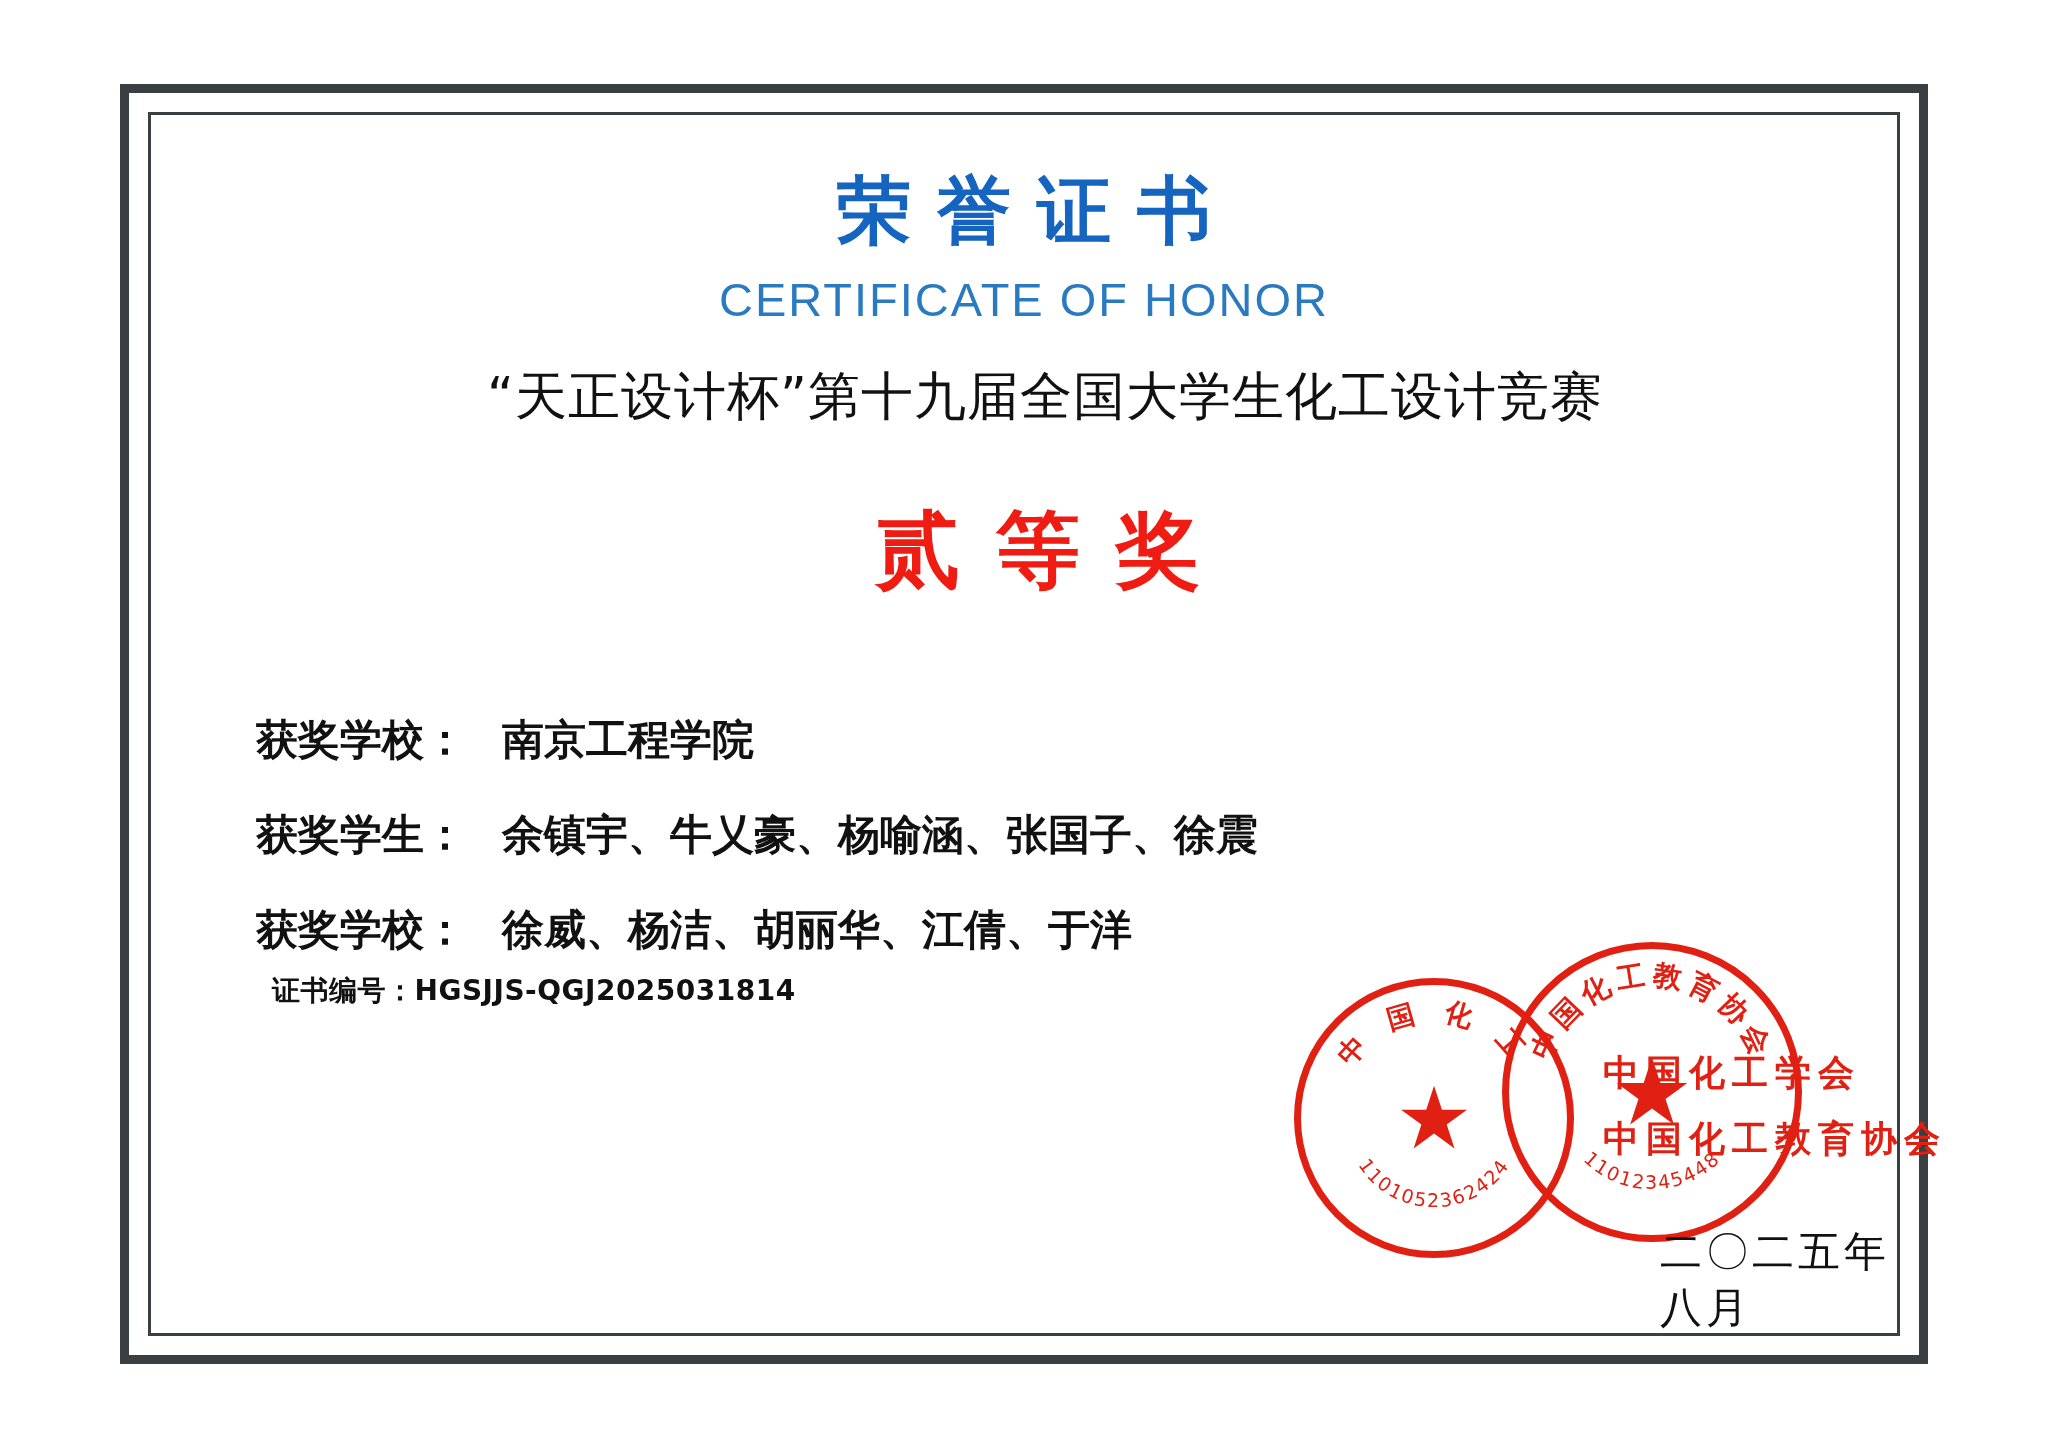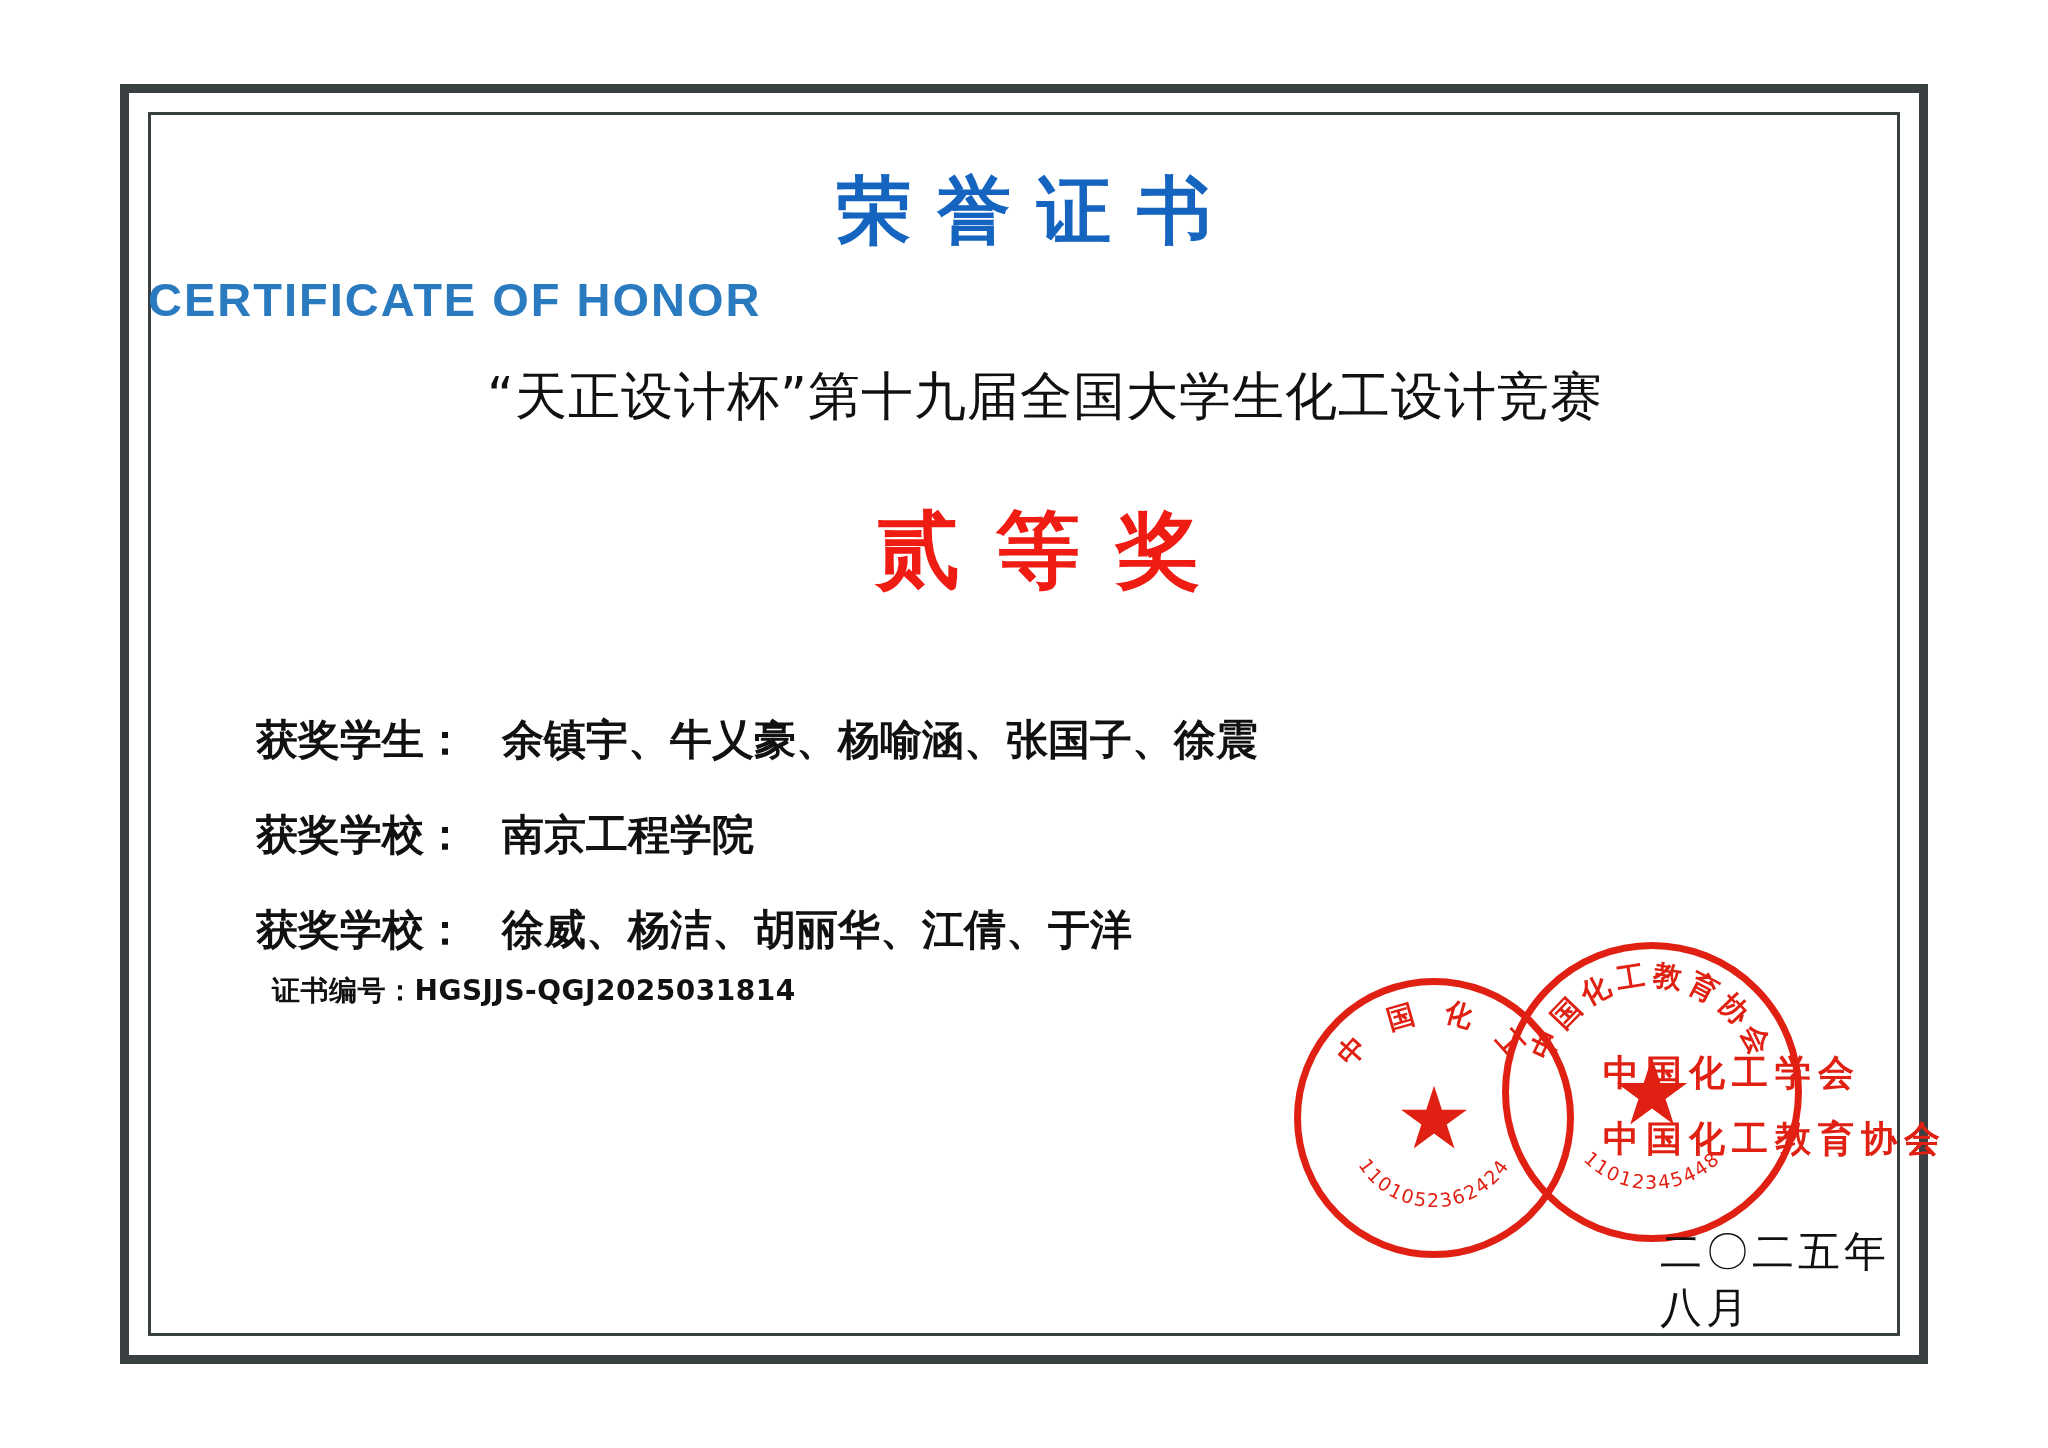--- a/index.html
+++ b/index.html
@@ -66,23 +66,24 @@
     color: #1565c0;
     letter-spacing: 26px;
     text-indent: 26px;
   }
 
   .title-en {
     position: absolute;
     top: 160px;
     left: 0;
     width: 100%;
+    text-align: center;
     font-family: "Liberation Sans", sans-serif;
     font-size: 47px;
-    font-weight: bold;
+    font-weight: normal;
     color: #2a7ac0;
     letter-spacing: 2px;
   }
 
   .competition-name {
     position: absolute;
     top: 250px;
     left: 0;
     width: 100%;
     text-align: center;
@@ -225,27 +226,27 @@
 
     <div class="title-en">CERTIFICATE OF HONOR</div>
 
     <div class="competition-name">“天正设计杯”第十九届全国大学生化工设计竞赛</div>
 
     <div class="award-level">贰等奖</div>
 
     <div class="fields">
 
       <div class="field-row">
+        <span class="field-label">获奖学校：</span>
+        <span class="field-value">南京工程学院</span>
+      </div>
+
+      <div class="field-row">
         <span class="field-label">获奖学生：</span>
         <span class="field-value">余镇宇、牛乂豪、杨喻涵、张国子、徐震</span>
-      </div>
-
-      <div class="field-row">
-        <span class="field-label">获奖学校：</span>
-        <span class="field-value">南京工程学院</span>
       </div>
 
       <div class="field-row">
         <span class="field-label">获奖学校：</span>
         <span class="field-value">徐威、杨洁、胡丽华、江倩、于洋</span>
       </div>
 
     </div>
 
     <div class="cert-number">

